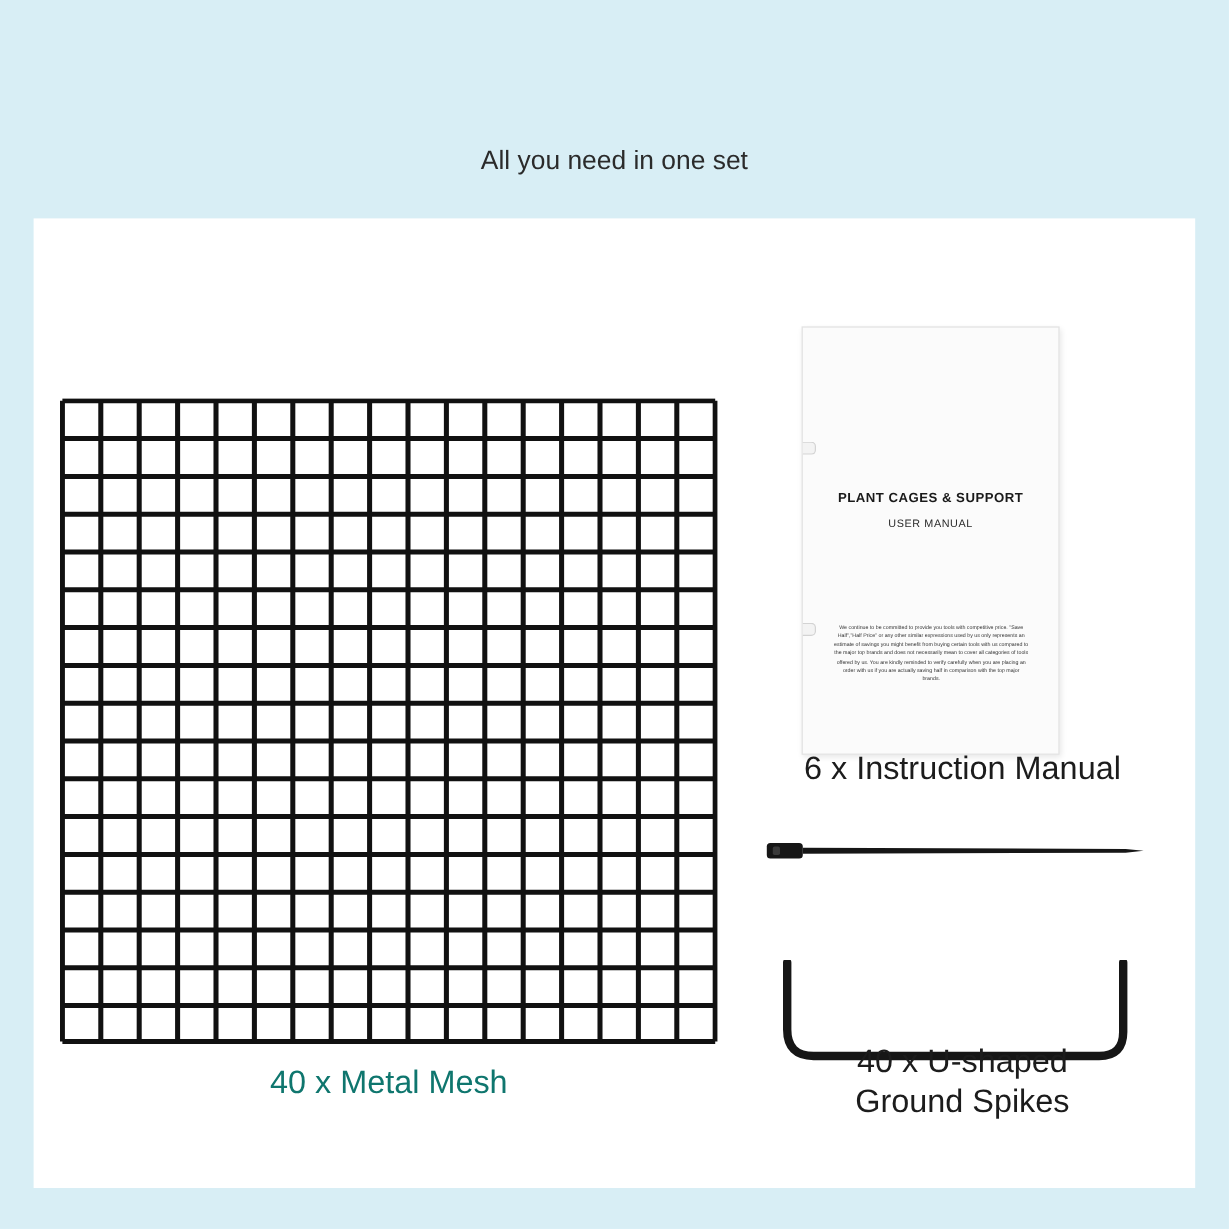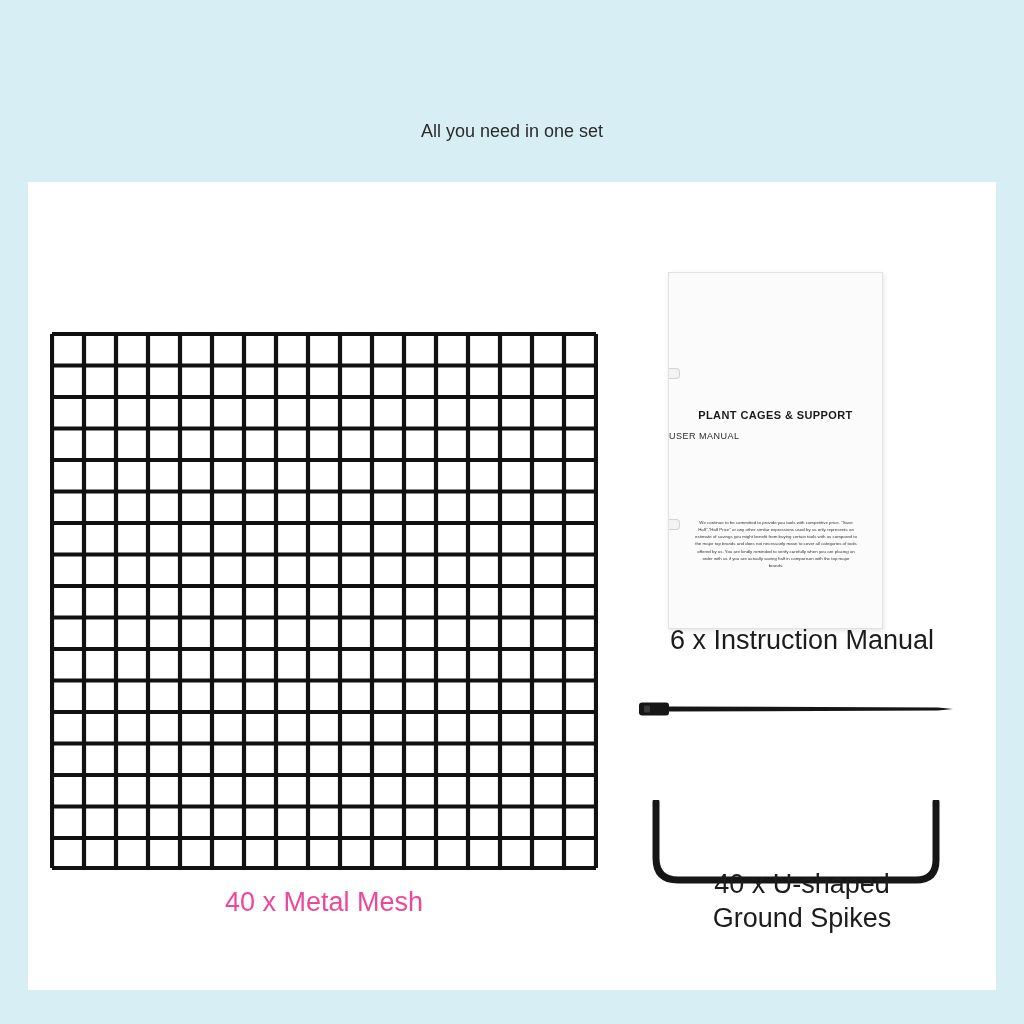--- a/index.html
+++ b/index.html
@@ -36,21 +36,21 @@
     font-weight: bold;
     letter-spacing: 1.5px;
     color: #1c1c1c;
     line-height: 1.0;
   }
   .subtitle {
     position: absolute;
     top: 121px;
     left: 0;
     width: 1024px;
-    font-size: 18px;
+    font-size: 22px;
     color: #2b2b2b;
     font-weight: normal;
   }
   .card {
     position: absolute;
     left: 28px;
     top: 182px;
     width: 968px;
     height: 808px;
     background: #ffffff;
@@ -71,21 +71,21 @@
     width: 548px;
     height: 538px;
   }
   .mesh-caption {
     position: absolute;
     left: 0px;
     top: 705px;
     width: 592px;
     text-align: center;
     font-size: 27px;
-    color: #ec4899;
+    color: #0f766e;
   }
 
   
   .manual-wrap {
     position: absolute;
     left: 640px;
     top: 90px;
     width: 254px;
     height: 355px;
   }
@@ -135,21 +135,21 @@
     font-size: 11px;
     font-weight: bold;
     letter-spacing: 0.4px;
     color: #1a1a1a;
   }
   .manual-sub {
     position: absolute;
     left: 0;
     top: 158px;
     width: 213px;
-    text-align: left;
+    text-align: center;
     font-size: 9px;
     letter-spacing: 0.5px;
     color: #2a2a2a;
   }
   .manual-body {
     position: absolute;
     left: 26px;
     top: 246px;
     width: 162px;
     text-align: center;

